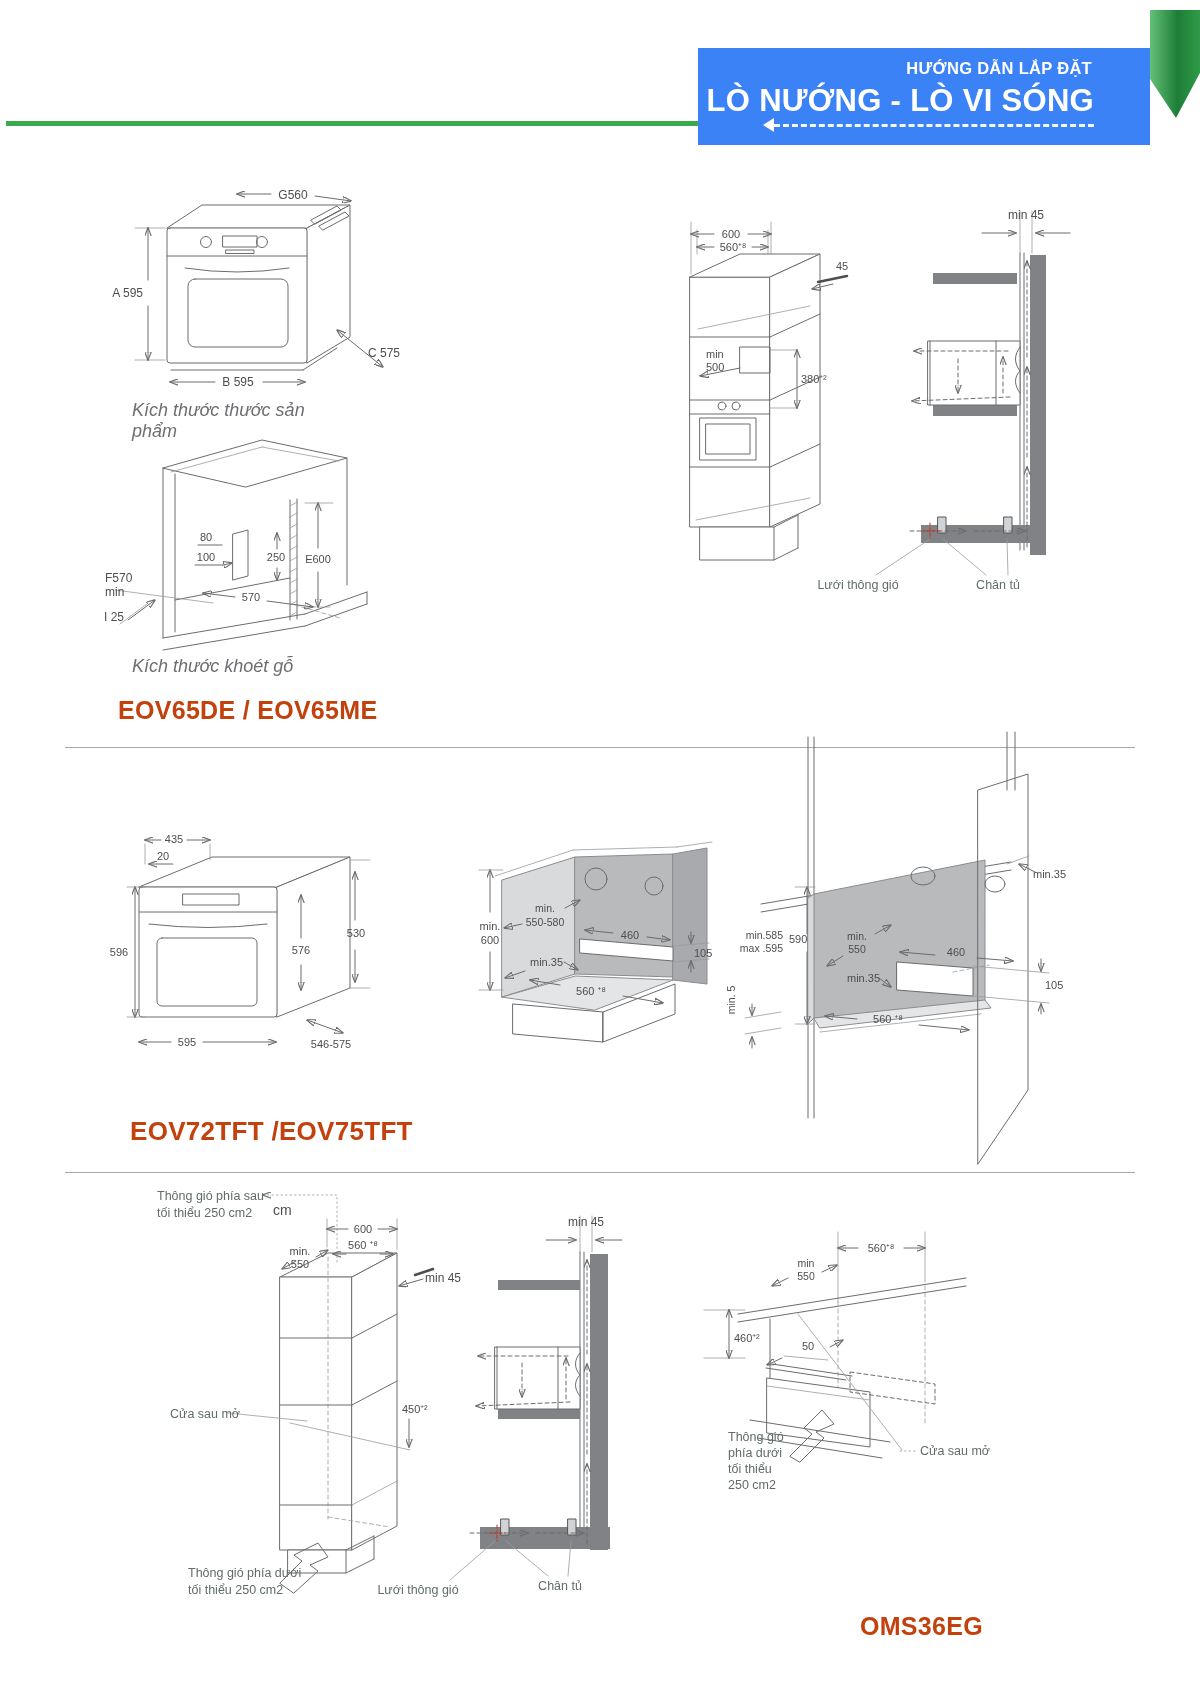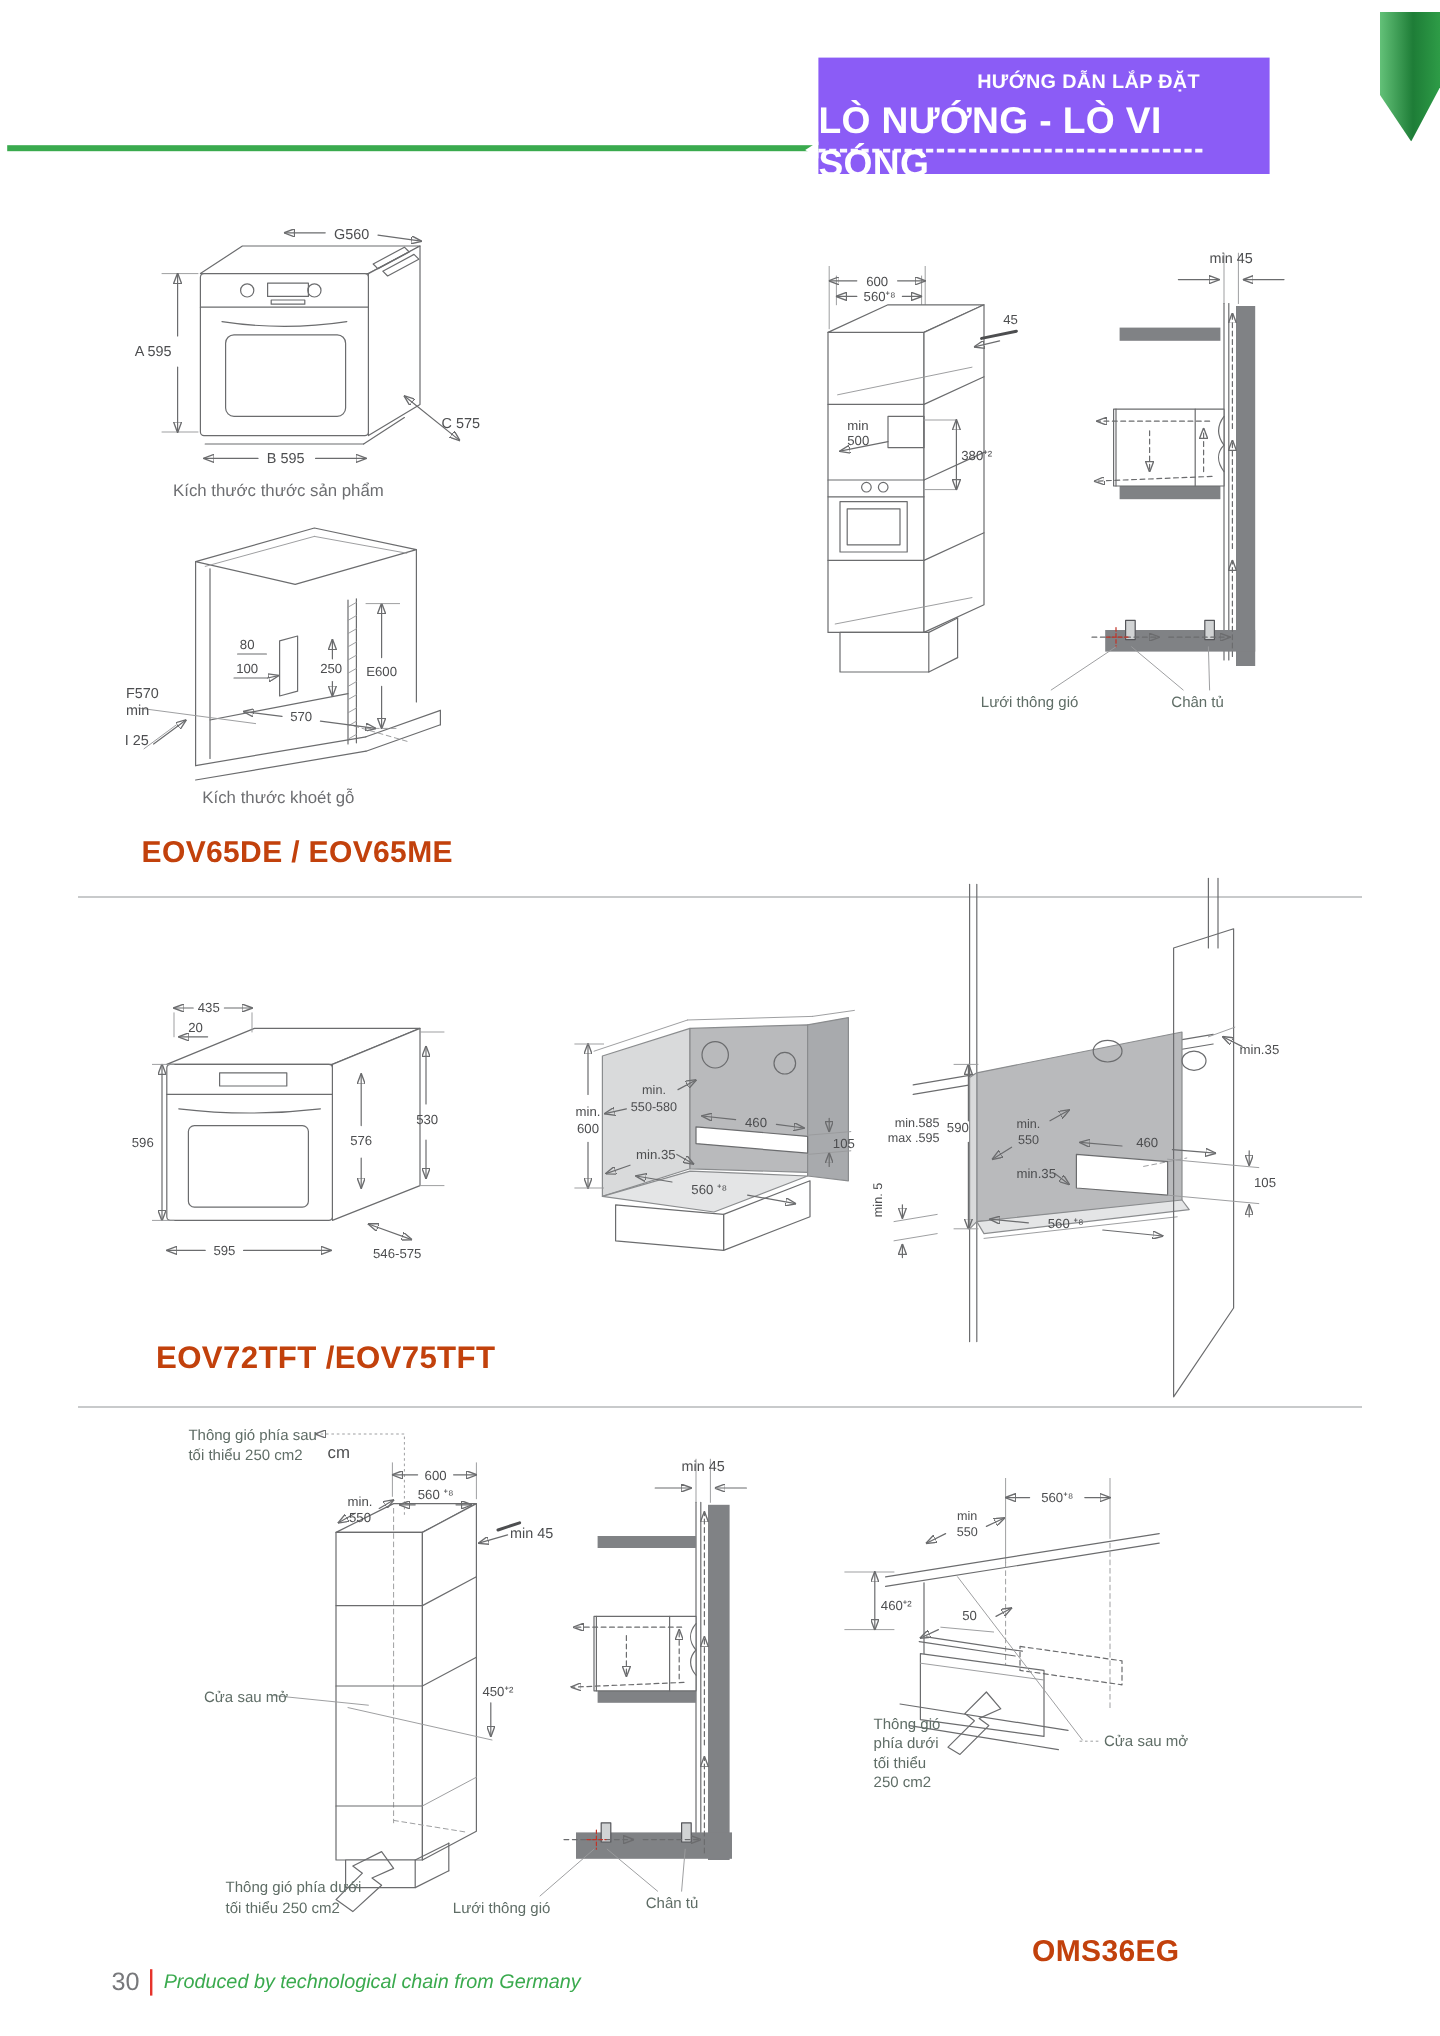--- a/index.html
+++ b/index.html
@@ -19,30 +19,30 @@
   .g2{fill:#b9babc;stroke:#8a8c8e}
   .g3{fill:#a8aaad;stroke:#8a8c8e}
   .g4{fill:#e4e5e6;stroke:#8a8c8e}
   .wf{fill:#fff}
   svg text{fill:#4d4e50;stroke:none;font-family:"Liberation Sans",sans-serif}
   .d10{font-size:10.5px}.d11{font-size:11px}.d12{font-size:12px}.d14{font-size:14px}
   .lb{font-size:12.5px;fill:#5f6d66}
   .mid{text-anchor:middle}.end{text-anchor:end}
   .page-title{position:absolute;left:104px;top:84px;font-size:29px;font-weight:bold;color:#e6332b;letter-spacing:.5px}
   .hline{position:absolute;left:6px;top:121px;width:692px;height:5px;background:#3aaa4e}
-  .badge{position:absolute;left:682px;top:48px;width:376px;height:97px;background:#8b5cf6;color:#fff}
+  .badge{position:absolute;left:698px;top:48px;width:452px;height:97px;background:#3b82f6;color:#fff}
   .badge .l1{position:absolute;right:58px;top:11px;font-size:16.5px;font-weight:bold;letter-spacing:.3px}
   .badge .l2{position:absolute;right:56px;top:35px;font-size:31px;font-weight:bold;letter-spacing:.3px}
   .badge .dashes{position:absolute;right:56px;top:76px;width:320px;border-top:3px dashed rgba(255,255,255,.95)}
   .badge .tri{position:absolute;left:-18px;top:-9px;width:0;height:0;border:7px solid transparent;border-right:11px solid #fff}
   .ribbon{position:absolute;left:1150px;top:10px;width:50px;height:108px;background:linear-gradient(90deg,#63c178,#1e7d37 55%,#2e9c47);clip-path:polygon(0 0,100% 0,100% 58%,52% 100%,0 64%)}
   .divline{position:absolute;left:65px;width:1070px;height:1px;background:#a5a7aa}
   .plabel{position:absolute;font-weight:bold;font-size:25px;color:#c2410c;letter-spacing:.3px;white-space:nowrap}
   .plabel .alt{font-weight:bold}
-  .cap{position:absolute;width:200px;text-align:center;font-size:14px;color:#6d6e71}
+  .cap{position:absolute;width:200px;text-align:left;font-style:italic;font-size:18px;color:#6d6e71}
   .footer{position:absolute;left:93px;top:1640px;display:flex;align-items:center;gap:9px}
   .fpage{font-size:21px;color:#77787b}
   .fbar{width:2px;height:22px;background:#e6332b}
   .ftag{font-style:italic;font-size:16.5px;color:#3aaa4e}
 </style>
 </head>
 <body>
 
 <div class="page">
 
@@ -509,19 +509,14 @@
     <text class="d11 mid" x="108" y="140">50</text>
     <text class="lb" x="28" y="231">Thông gió</text>
     <text class="lb" x="28" y="247">phía dưới</text>
     <text class="lb" x="28" y="263">tối thiểu</text>
     <text class="lb" x="28" y="279">250 cm2</text>
     <text class="lb" x="220" y="245">Cửa sau mở</text>
   </svg>
 
   <div class="plabel" style="left:860px;top:1612px">OMS36EG</div>
 
-  <div class="footer">
-    <span class="fpage">30</span>
-    <span class="fbar"></span>
-    <span class="ftag">Produced by technological chain from Germany</span>
-  </div>
 
 </div>
 
 </body></html>

